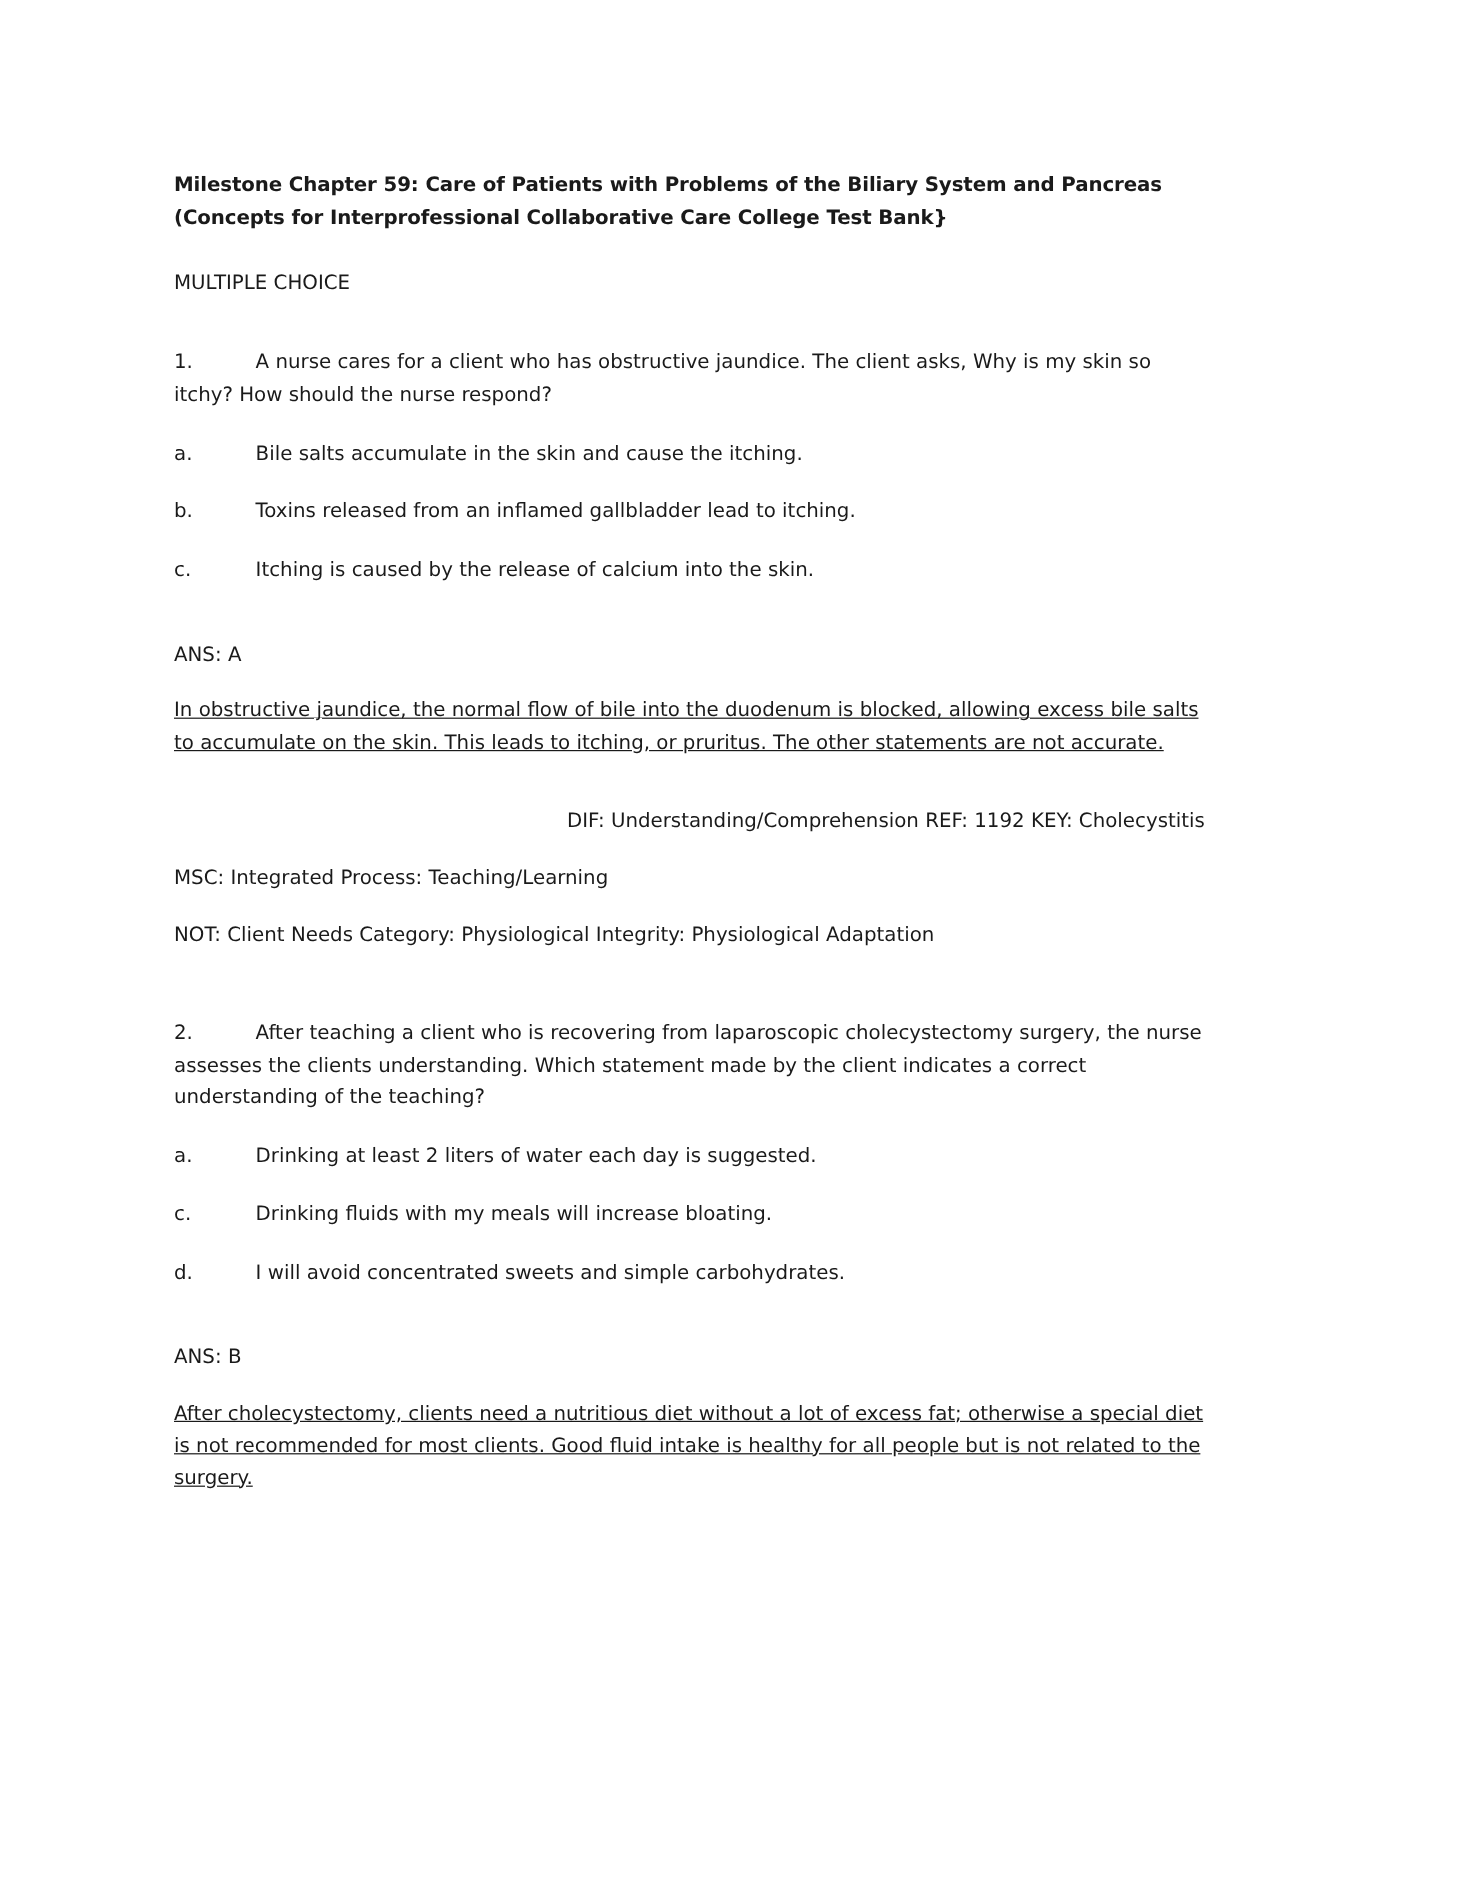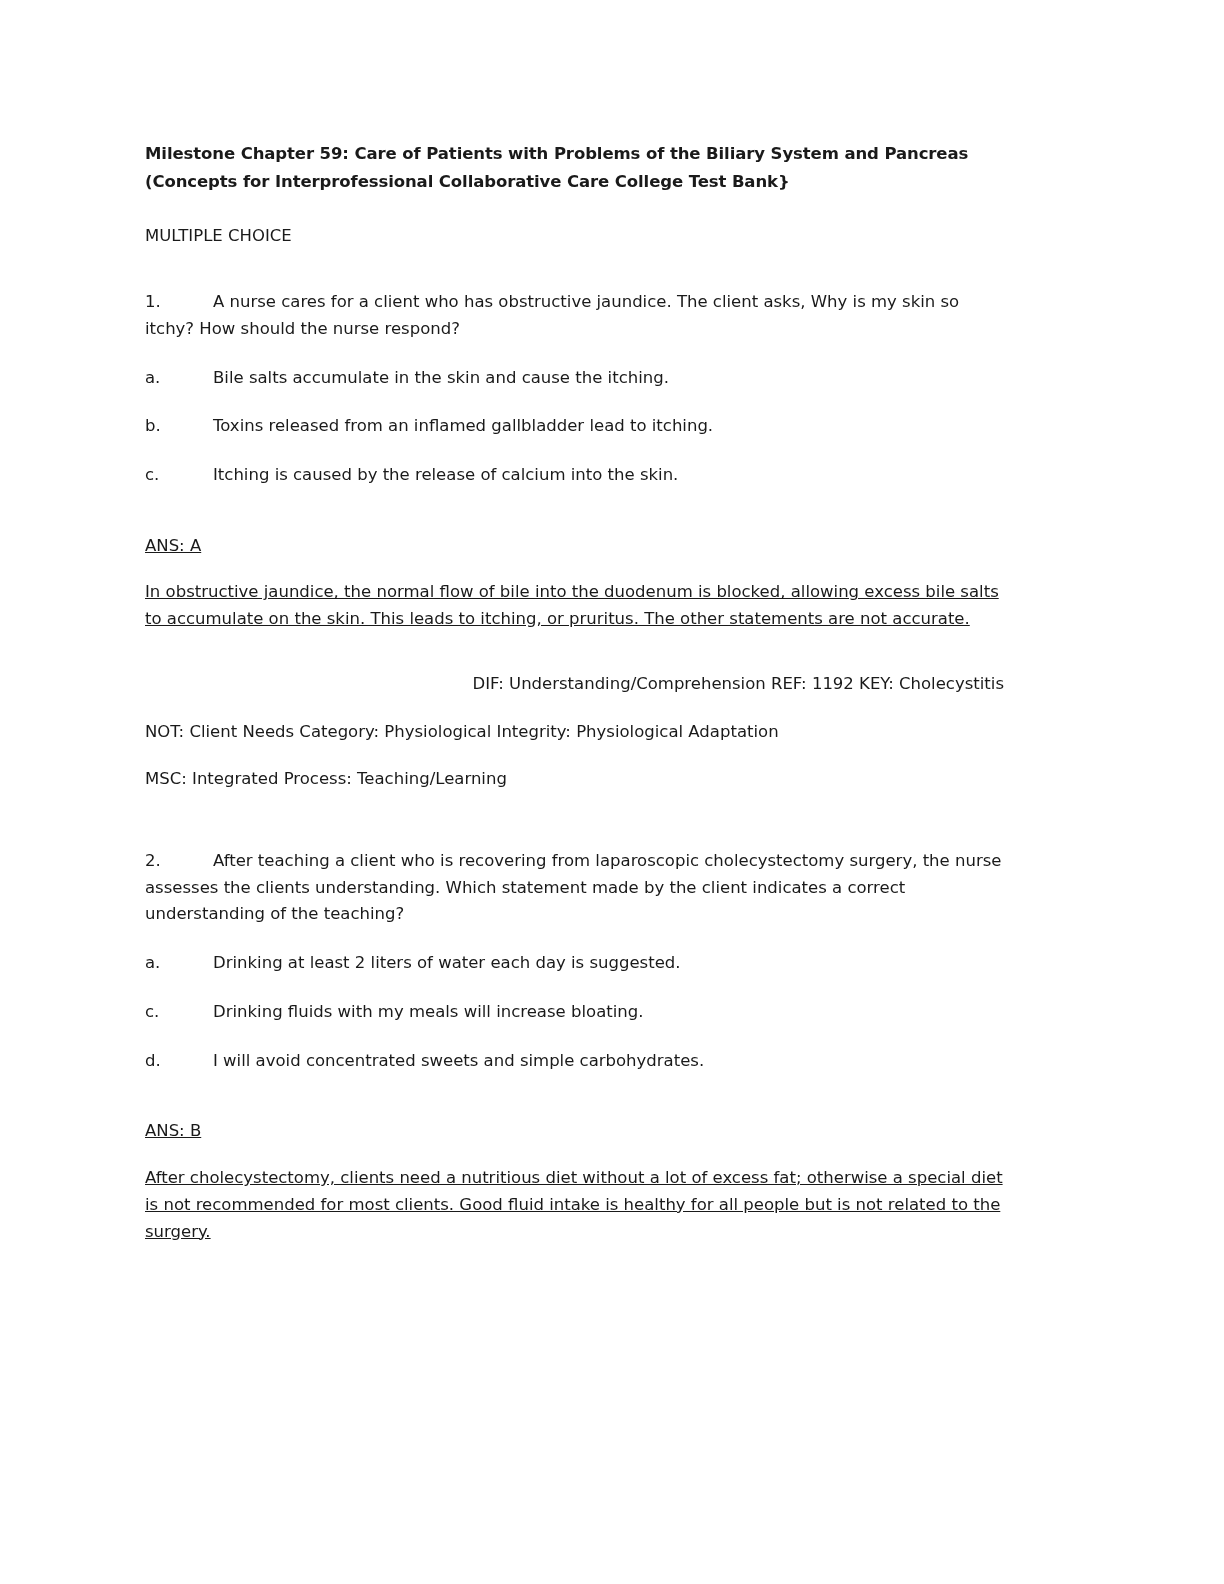--- a/index.html
+++ b/index.html
@@ -52,21 +52,20 @@
     margin: 0 0 22px 0;
   }
   .choice-letter {
     display: inline-block;
     width: 68px;
   }
   .ans-line {
     font-size: 16.5px;
     line-height: 1.62;
     margin: 44px 0 20px 0;
-    text-decoration: underline;
   }
   .rationale {
     font-size: 16.5px;
     line-height: 1.62;
     margin: 0 0 26px 0;
     text-decoration: underline;
   }
   .meta-line {
     font-size: 16.5px;
     line-height: 1.62;
@@ -101,22 +100,22 @@
       <span class="choice-letter">b.</span><span>Toxins released from an inflamed gallbladder lead to itching.</span>
     </p>
     <p class="choice">
       <span class="choice-letter">c.</span><span>Itching is caused by the release of calcium into the skin.</span>
     </p>
 
     <p class="ans-line">ANS: A</p>
     <p class="rationale">In obstructive jaundice, the normal flow of bile into the duodenum is blocked, allowing excess bile salts to accumulate on the skin. This leads to itching, or pruritus. The other statements are not accurate.</p>
 
     <p class="meta-line meta-first">DIF: Understanding/Comprehension REF: 1192 KEY: Cholecystitis</p>
+    <p class="meta-line">MSC: Integrated Process: Teaching/Learning</p>
     <p class="meta-line">NOT: Client Needs Category: Physiological Integrity: Physiological Adaptation</p>
-    <p class="meta-line">MSC: Integrated Process: Teaching/Learning</p>
   </div>
 
   <div class="gap-large"></div>
 
   <div class="q-block">
     <p class="q-stem">
       <span class="q-num">2.</span><span>After teaching a client who is recovering from laparoscopic cholecystectomy surgery, the nurse assesses the clients understanding. Which statement made by the client indicates a correct understanding of the teaching?</span>
     </p>
 
     <p class="choice">

